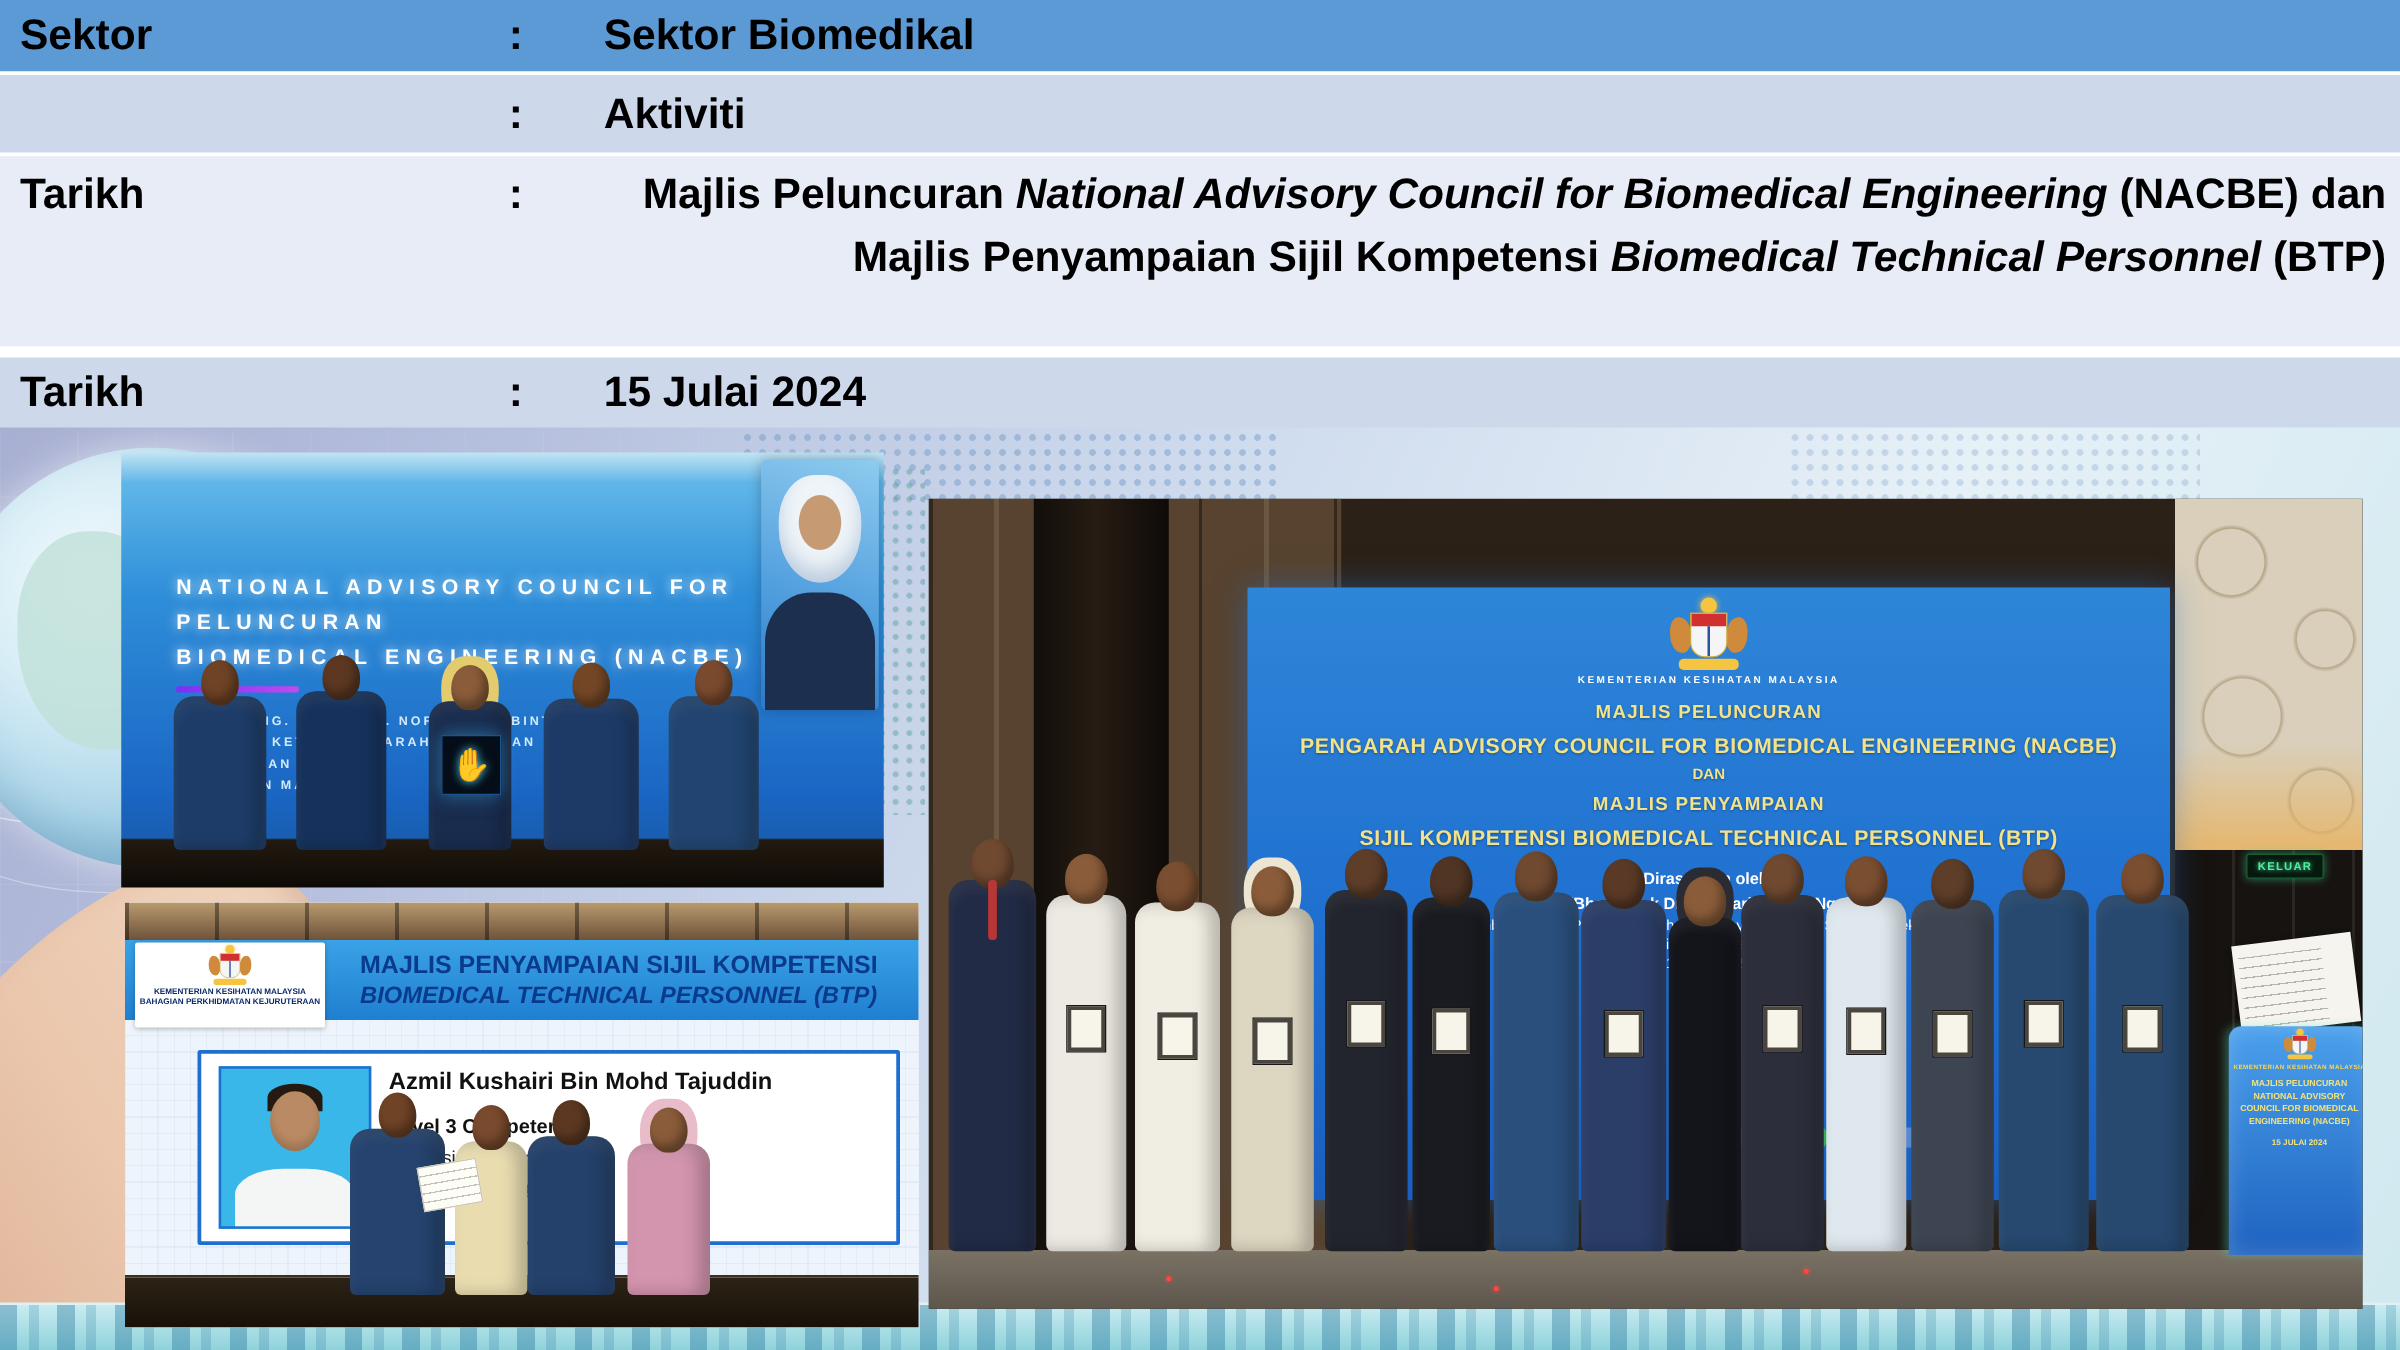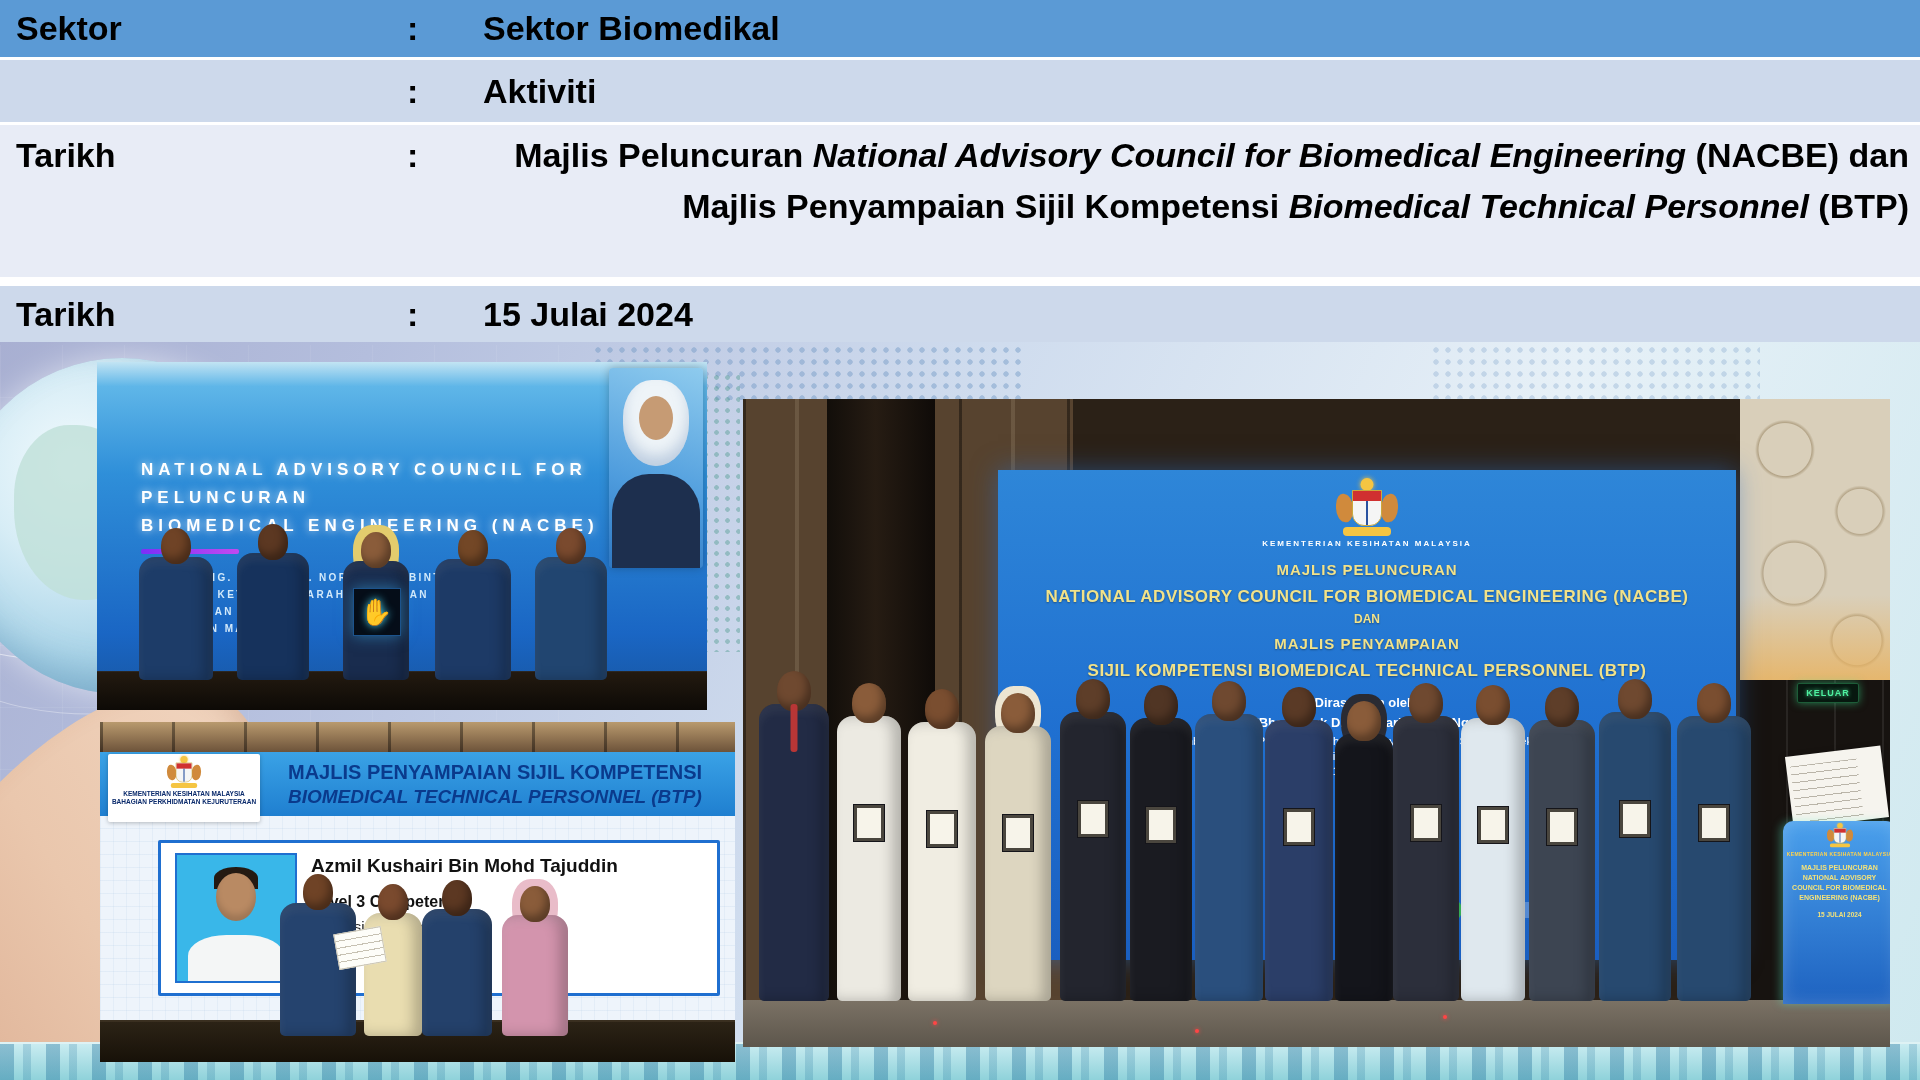--- a/index.html
+++ b/index.html
@@ -359,21 +359,21 @@
     <div class="p3-screen">
       <div class="jata" style="margin-top:8px">
         <div class="star"></div>
           <div class="tl"></div>
           <div class="tr"></div>
           <div class="shield"></div>
           <div class="banner"></div>
       </div>
       <div class="scr-ministry">KEMENTERIAN KESIHATAN MALAYSIA</div>
       <div class="scr-y s1">MAJLIS PELUNCURAN</div>
-      <div class="scr-y s2">NATIONAL ADVISORY COUNCIL FOR BIOMEDICAL ENGINEERING (NACBE)</div>
+      <div class="scr-y s2">PENGARAH ADVISORY COUNCIL FOR BIOMEDICAL ENGINEERING (NACBE)</div>
       <div class="scr-y sd">DAN</div>
       <div class="scr-y s3">MAJLIS PENYAMPAIAN</div>
       <div class="scr-y s4">SIJIL KOMPETENSI BIOMEDICAL TECHNICAL PERSONNEL (BTP)</div>
       <div class="scr-w w1">Dirasmikan oleh:</div>
       <div class="scr-w w2">YBhg. Datuk Dr. Nor Fariza Binti Ngah</div>
       <div class="scr-w w3">Timbalan Ketua Pengarah Kesihatan (Penyelidikan dan Sokongan Teknikal)</div>
       <div class="scr-w w4">Kementerian Kesihatan Malaysia</div>
       <div class="scr-w w5">15 Julai 2024</div>
       <div class="scr-sponsors">
         <div class="sp" style="width:56px"></div>

